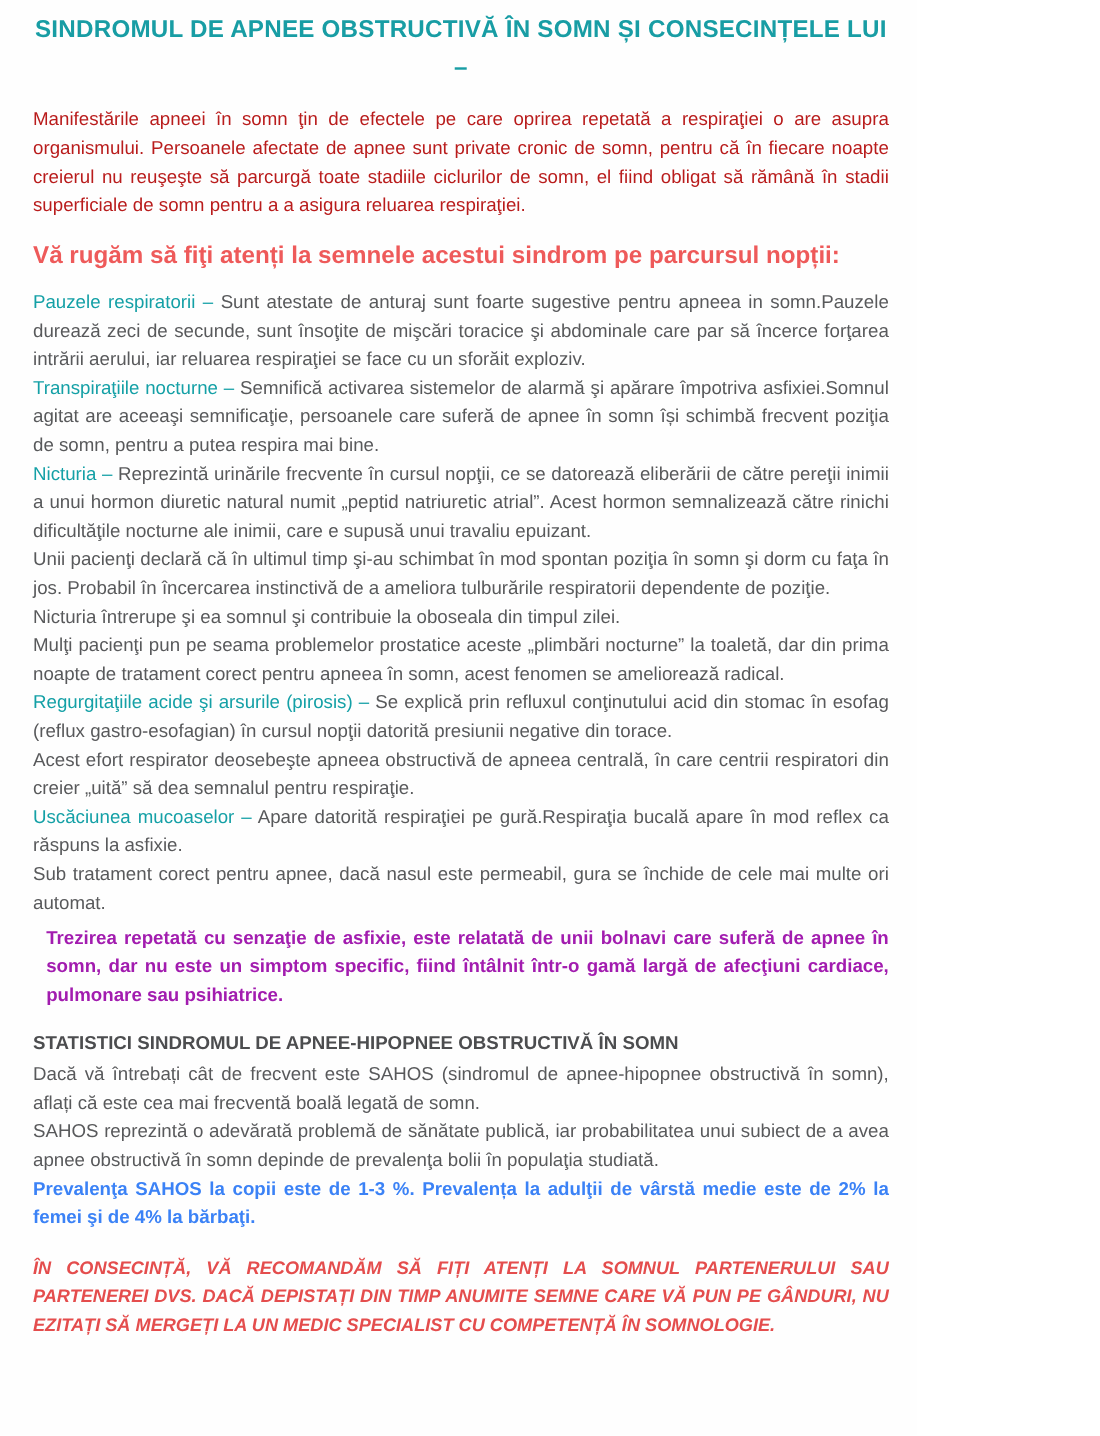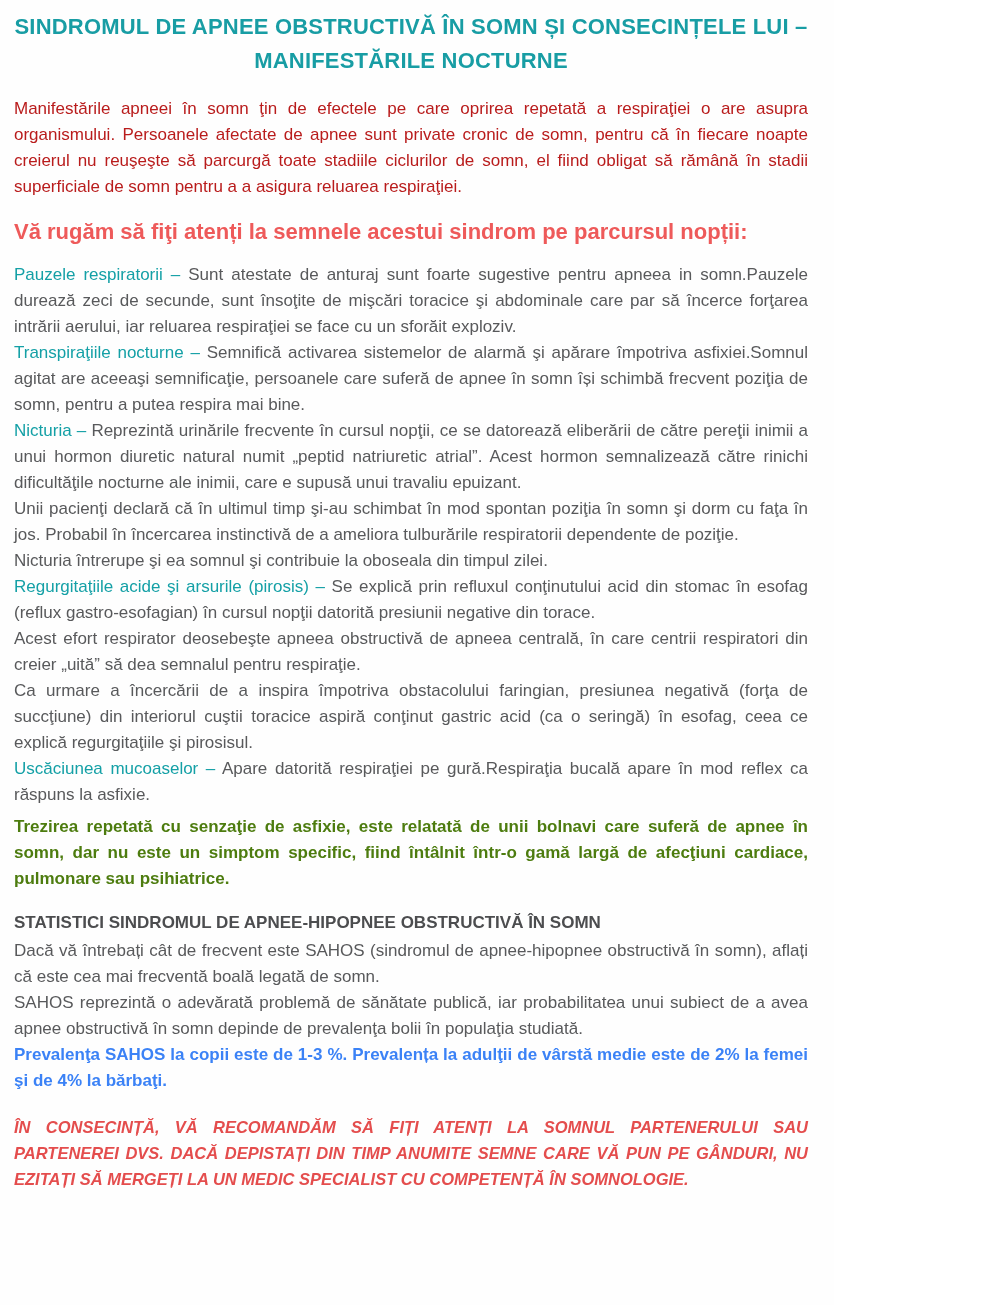--- a/index.html
+++ b/index.html
@@ -9,21 +9,21 @@
   }
   body {
     width: 1000px;
     font-family: "Liberation Sans", "DejaVu Sans", sans-serif;
     -webkit-font-smoothing: antialiased;
   }
   .page {
     box-sizing: border-box;
     width: 834px;
     min-height: 1305px;
-    padding: 8px 26px 10px 14px;
+    padding: 8px 26px 10px 30px;
     background: #fefefe;
   }
   .title {
     margin: 2px 0 18px 0;
     text-align: center;
     color: #189da4;
     font-size: 22px;
     line-height: 34px;
     font-weight: 800;
     letter-spacing: 0.2px;
@@ -48,23 +48,23 @@
     text-align: justify;
     color: #58595b;
     font-size: 17px;
     line-height: 26px;
   }
   .lead {
     color: #14a0a6;
     font-weight: 400;
   }
   .emphasis {
-    margin: 6px 0 0 0;
+    margin: 6px 0 0 12px;
     text-align: justify;
-    color: #4d7c0f;
+    color: #a21caf;
     font-weight: 800;
     font-size: 17px;
     line-height: 26px;
   }
   .stat-heading {
     margin: 18px 0 2px 0;
     color: #4c4d4f;
     font-weight: 700;
     font-size: 17px;
     line-height: 26px;
@@ -83,47 +83,47 @@
     line-height: 26px;
   }
 </style>
 </head>
 <body>
 
 <div class="page">
 
   <h1 class="title">
     <span class="tline">SINDROMUL DE APNEE OBSTRUCTIVĂ ÎN SOMN ȘI CONSECINȚELE LUI –</span>
-    <span class="tline">MANIFESTĂRILE NOCTURNE</span>
   </h1>
 
   <p class="intro">Manifestările apneei în somn ţin de efectele pe care oprirea repetată a respiraţiei o are asupra organismului. Persoanele afectate de apnee sunt private cronic de somn, pentru că în fiecare noapte creierul nu reuşeşte să parcurgă toate stadiile ciclurilor de somn, el fiind obligat să rămână în stadii superficiale de somn pentru a a asigura reluarea respiraţiei.</p>
 
   <p class="warning-heading">Vă rugăm să fiţi atenți la semnele acestui sindrom pe parcursul nopții:</p>
 
   <p class="body-p"><span class="lead">Pauzele respiratorii – </span><span>Sunt atestate de anturaj sunt foarte sugestive pentru apneea in somn.Pauzele durează zeci de secunde, sunt însoţite de mişcări toracice şi abdominale care par să încerce forţarea intrării aerului, iar reluarea respiraţiei se face cu un sforăit exploziv.</span></p>
 
   <p class="body-p"><span class="lead">Transpiraţiile nocturne – </span><span>Semnifică activarea sistemelor de alarmă şi apărare împotriva asfixiei.Somnul agitat are aceeaşi semnificaţie, persoanele care suferă de apnee în somn își schimbă frecvent poziţia de somn, pentru a putea respira mai bine.</span></p>
 
   <p class="body-p"><span class="lead">Nicturia – </span><span>Reprezintă urinările frecvente în cursul nopţii, ce se datorează eliberării de către pereţii inimii a unui hormon diuretic natural numit „peptid natriuretic atrial”. Acest hormon semnalizează către rinichi dificultăţile nocturne ale inimii, care e supusă unui travaliu epuizant.</span></p>
 
   <p class="body-p"><span>Unii pacienţi declară că în ultimul timp şi-au schimbat în mod spontan poziţia în somn şi dorm cu faţa în jos. Probabil în încercarea instinctivă de a ameliora tulburările respiratorii dependente de poziţie.</span></p>
 
   <p class="body-p"><span>Nicturia întrerupe şi ea somnul şi contribuie la oboseala din timpul zilei.</span></p>
 
+  <p class="body-p"><span>Mulţi pacienţi pun pe seama problemelor prostatice aceste „plimbări nocturne” la toaletă, dar din prima noapte de tratament corect pentru apneea în somn, acest fenomen se ameliorează radical.</span></p>
 
   <p class="body-p"><span class="lead">Regurgitaţiile acide şi arsurile (pirosis) – </span><span>Se explică prin refluxul conţinutului acid din stomac în esofag (reflux gastro-esofagian) în cursul nopţii datorită presiunii negative din torace.</span></p>
 
 
   <p class="body-p"><span>Acest efort respirator deosebeşte apneea obstructivă de apneea centrală, în care centrii respiratori din creier „uită” să dea semnalul pentru respiraţie.</span></p>
 
-  <p class="body-p"><span>Ca urmare a încercării de a inspira împotriva obstacolului faringian, presiunea negativă (forţa de succţiune) din interiorul cuştii toracice aspiră conţinut gastric acid (ca o seringă) în esofag, ceea ce explică regurgitaţiile şi pirosisul.</span></p>
 
   <p class="body-p"><span class="lead">Uscăciunea mucoaselor – </span><span>Apare datorită respiraţiei pe gură.Respiraţia bucală apare în mod reflex ca răspuns la asfixie.</span></p>
 
+  <p class="body-p"><span>Sub tratament corect pentru apnee, dacă nasul este permeabil, gura se închide de cele mai multe ori automat.</span></p>
 
   <p class="emphasis">Trezirea repetată cu senzaţie de asfixie, este relatată de unii bolnavi care suferă de apnee în somn, dar nu este un simptom specific, fiind întâlnit într-o gamă largă de afecţiuni cardiace, pulmonare sau psihiatrice.</p>
 
   <p class="stat-heading">STATISTICI SINDROMUL DE APNEE-HIPOPNEE OBSTRUCTIVĂ ÎN SOMN</p>
 
   <p class="body-p">Dacă vă întrebați cât de frecvent este SAHOS (sindromul de apnee-hipopnee obstructivă în somn), aflați că este cea mai frecventă boală legată de somn.</p>
 
   <p class="body-p">SAHOS reprezintă o adevărată problemă de sănătate publică, iar probabilitatea unui subiect de a avea apnee obstructivă în somn depinde de prevalenţa bolii în populaţia studiată.</p>
 
   <p class="body-p stat-bold">Prevalenţa SAHOS la copii este de 1-3 %. Prevalența la adulţii de vârstă medie este de 2% la femei şi de 4% la bărbaţi.</p>

